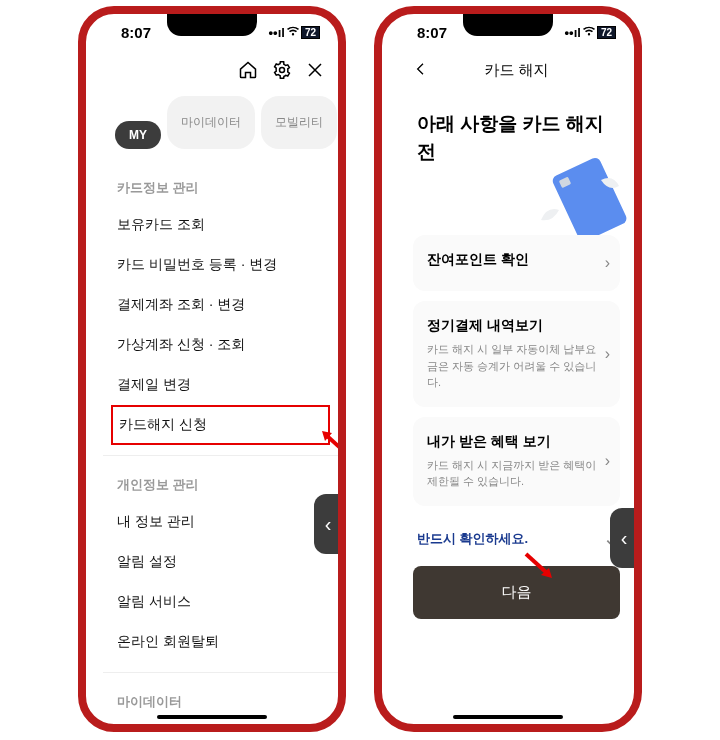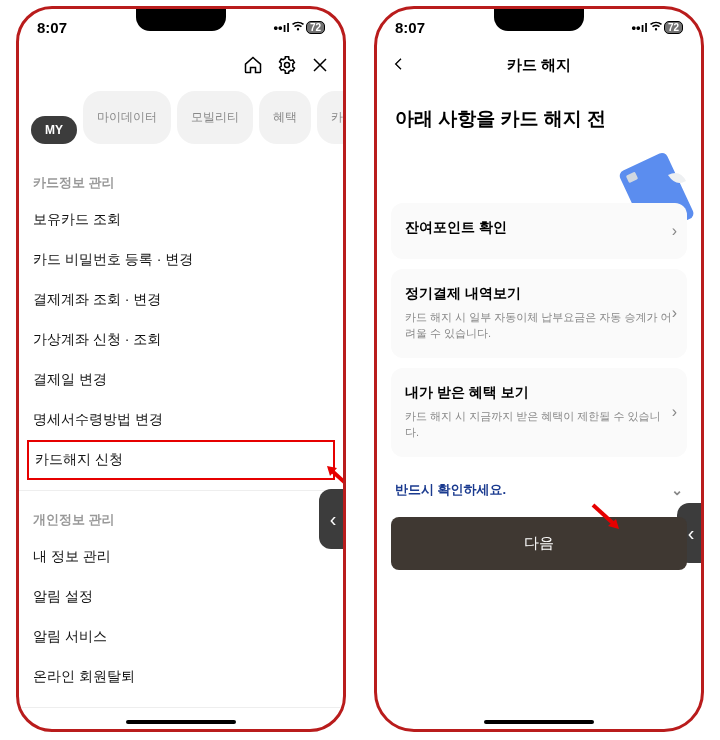--- a/index.html
+++ b/index.html
@@ -5,45 +5,46 @@
   * { box-sizing: border-box; margin: 0; padding: 0; }
   body {
     background: #fff;
     font-family: -apple-system, "Apple SD Gothic Neo", sans-serif;
     display: flex;
     gap: 28px;
     justify-content: center;
     padding: 6px;
   }
   .phone {
-    width: 330px;
+    width: 268px;
     height: 726px;
-    border: 3px solid #b91c1c;
+    border: 8px solid #b91c1c;
     border-radius: 36px;
     background: #fff;
     position: relative;
     overflow: hidden;
+    padding-left: 17px;
   }
   .phone.second { border-radius: 40px; }
   .statusbar {
     height: 36px;
     display: flex;
     align-items: center;
     padding: 0 18px;
     justify-content: space-between;
     font-weight: 700;
     font-size: 15px;
   }
   .status-right { display: flex; align-items: center; gap: 1px; font-size: 13px; }
   .battery {
     border: 1px solid #000;
-    border-radius: 5px;
+    border-radius: 0;
     padding: 0 3px;
     font-size: 10px;
-    background: #737373;
+    background: #0f172a;
     color: #fff;
     font-weight: 700;
   }
   .notch {
     position: absolute;
     top: 0;
     left: 50%;
     transform: translateX(-50%);
     width: 90px;
     height: 22px;
@@ -135,21 +136,21 @@
     align-items: center;
     padding: 0 14px;
     position: relative;
   }
   .back-btn { font-size: 20px; }
   .title-center {
     position: absolute;
     left: 50%;
     transform: translateX(-50%);
     font-size: 15px;
-    font-weight: 700;
+    font-weight: 400;
   }
   .headline {
     font-size: 19px;
     font-weight: 700;
     line-height: 1.45;
     padding: 20px 18px 10px 18px;
   }
   .card-illust {
     position: absolute;
     right: 6px;
@@ -258,21 +259,20 @@
 
     </div>
   </div>
 
   <div class="section-header">카드정보 관리</div>
   <div class="menu-item">보유카드 조회</div>
   <div class="menu-item">카드 비밀번호 등록 · 변경</div>
   <div class="menu-item">결제계좌 조회 · 변경</div>
   <div class="menu-item">가상계좌 신청 · 조회</div>
   <div class="menu-item">결제일 변경</div>
-  <div class="menu-item">명세서수령방법 변경</div>
   <div class="highlight-box">
     <div class="menu-item">카드해지 신청</div>
     <svg class="arrow-red" width="34" height="30" viewBox="0 0 34 30">
       <path d="M30 26 L8 6" stroke="#e60000" stroke-width="4" fill="none"></path>
       <path d="M4 2 L14 4 L7 12 Z" fill="#e60000"></path>
     </svg>
   </div>
 
   <div class="divider"></div>
   <div class="section-header">개인정보 관리</div>

